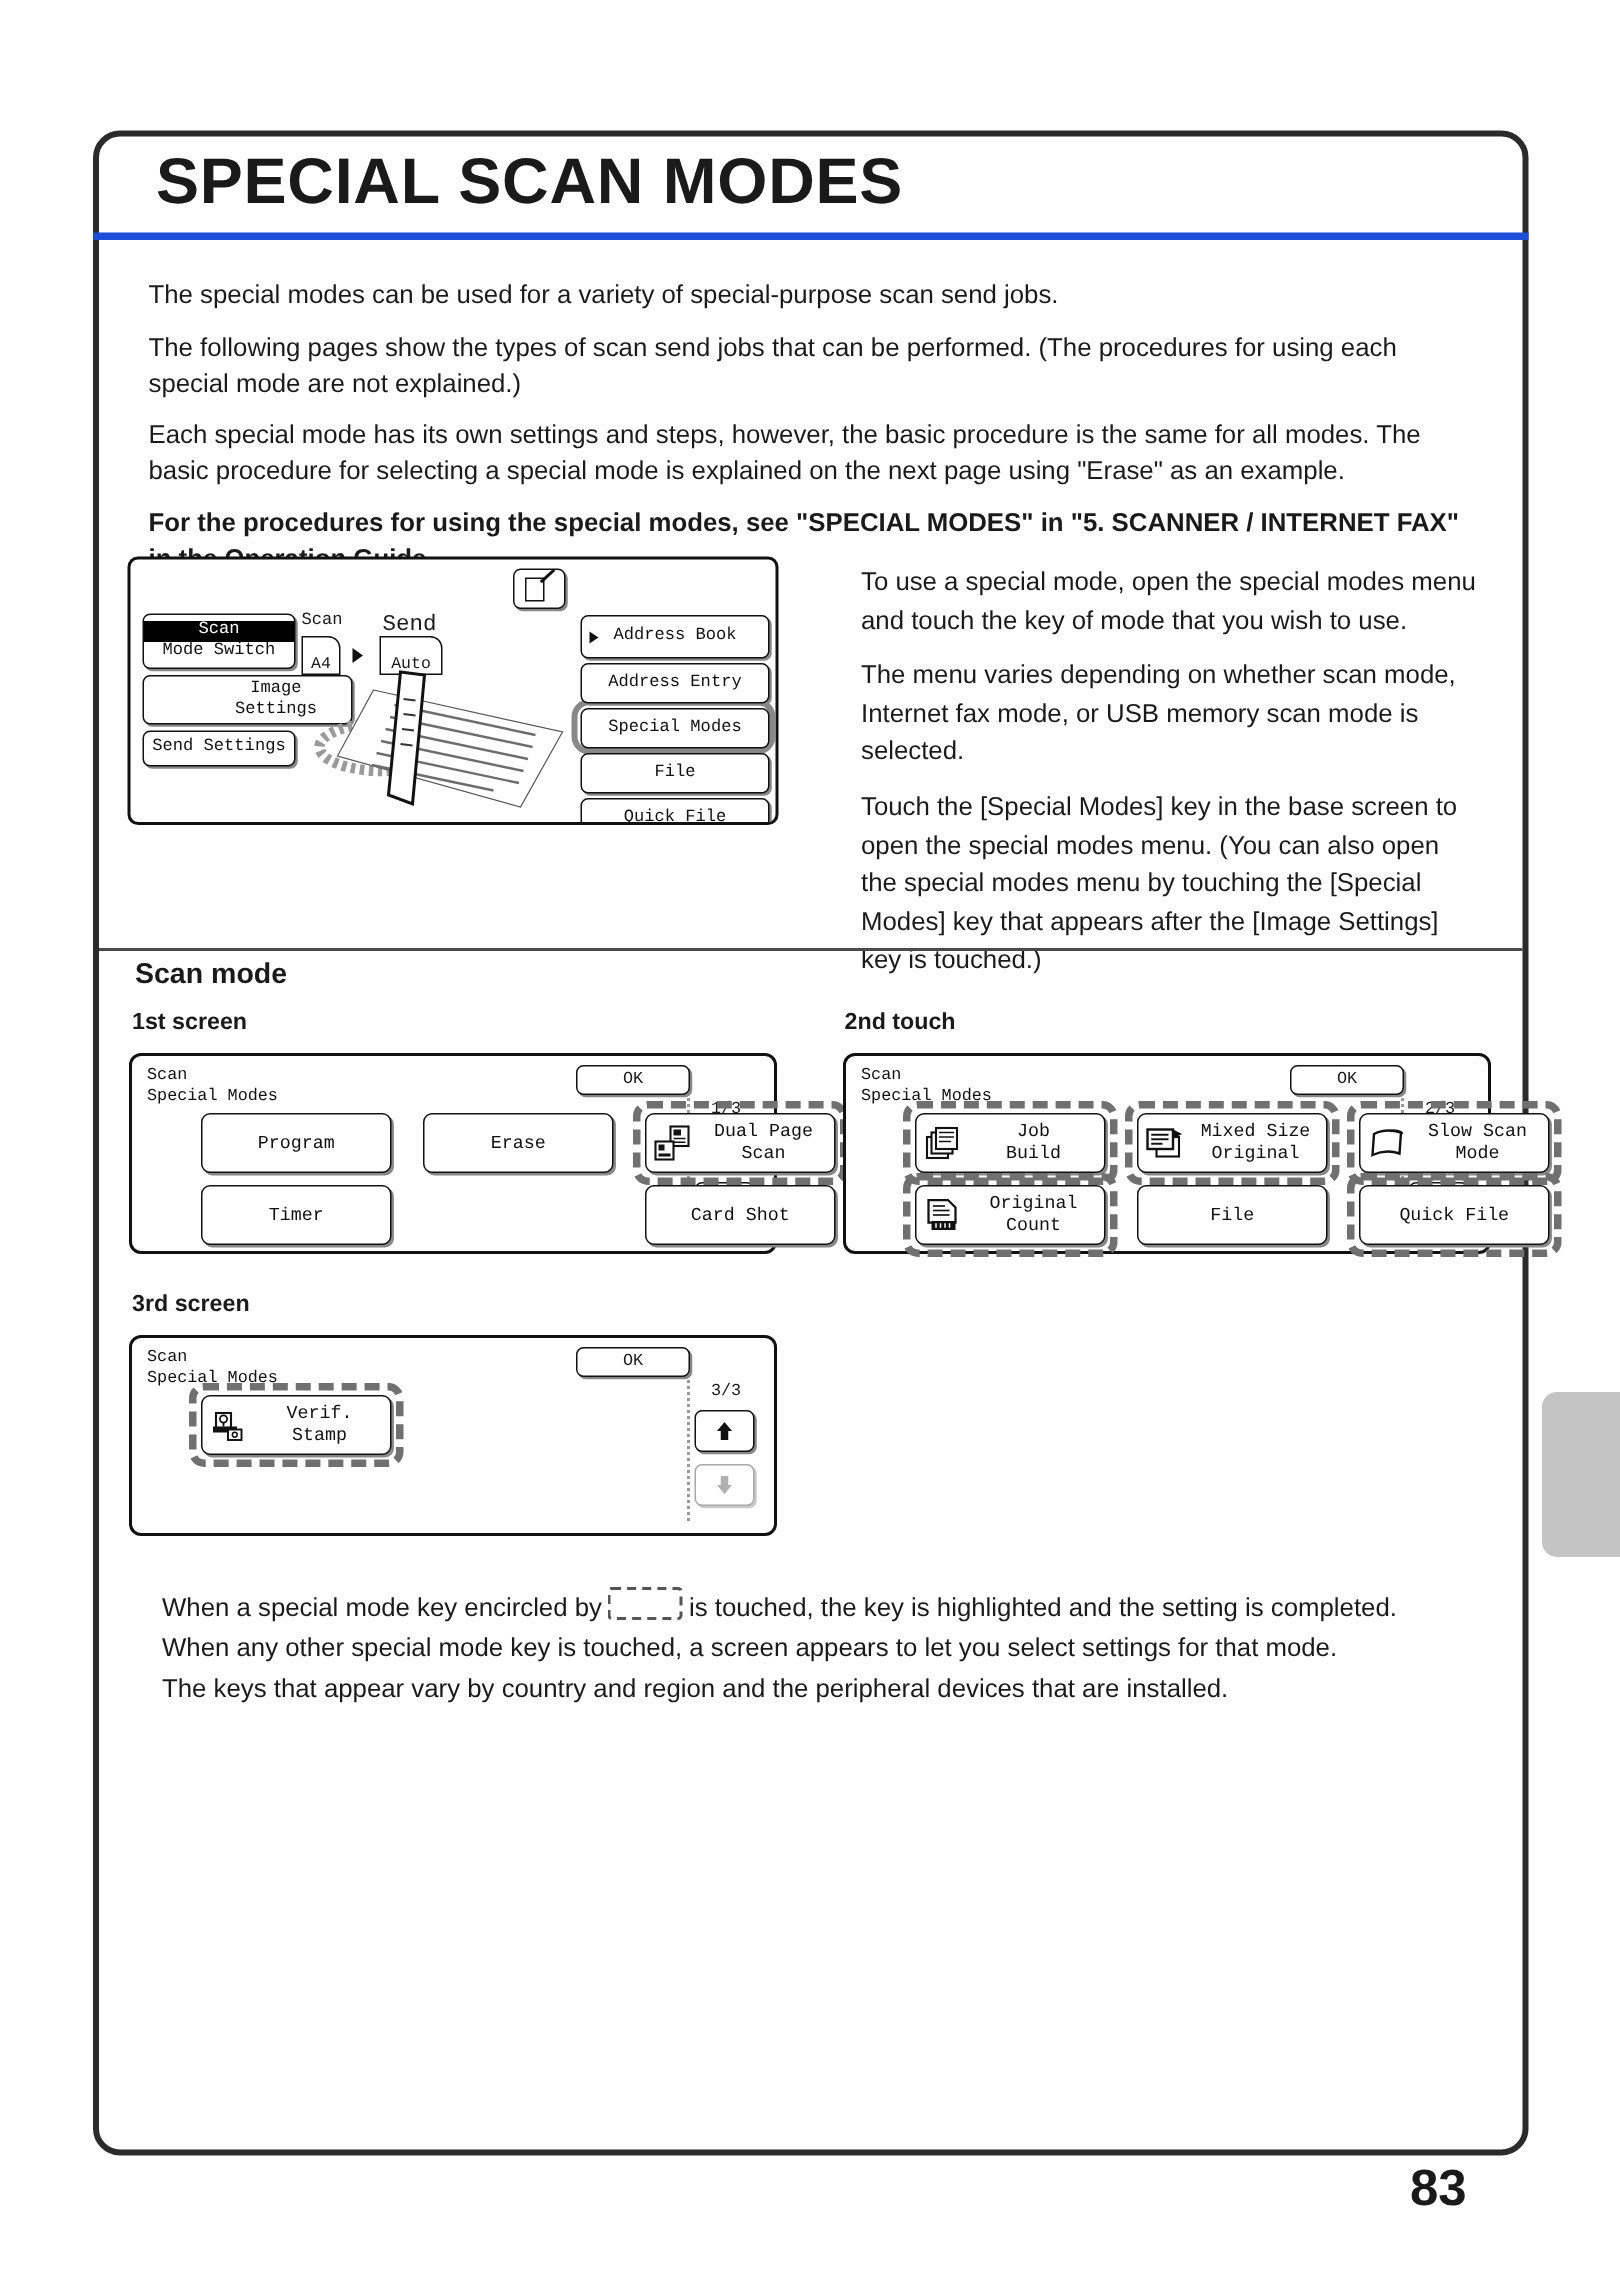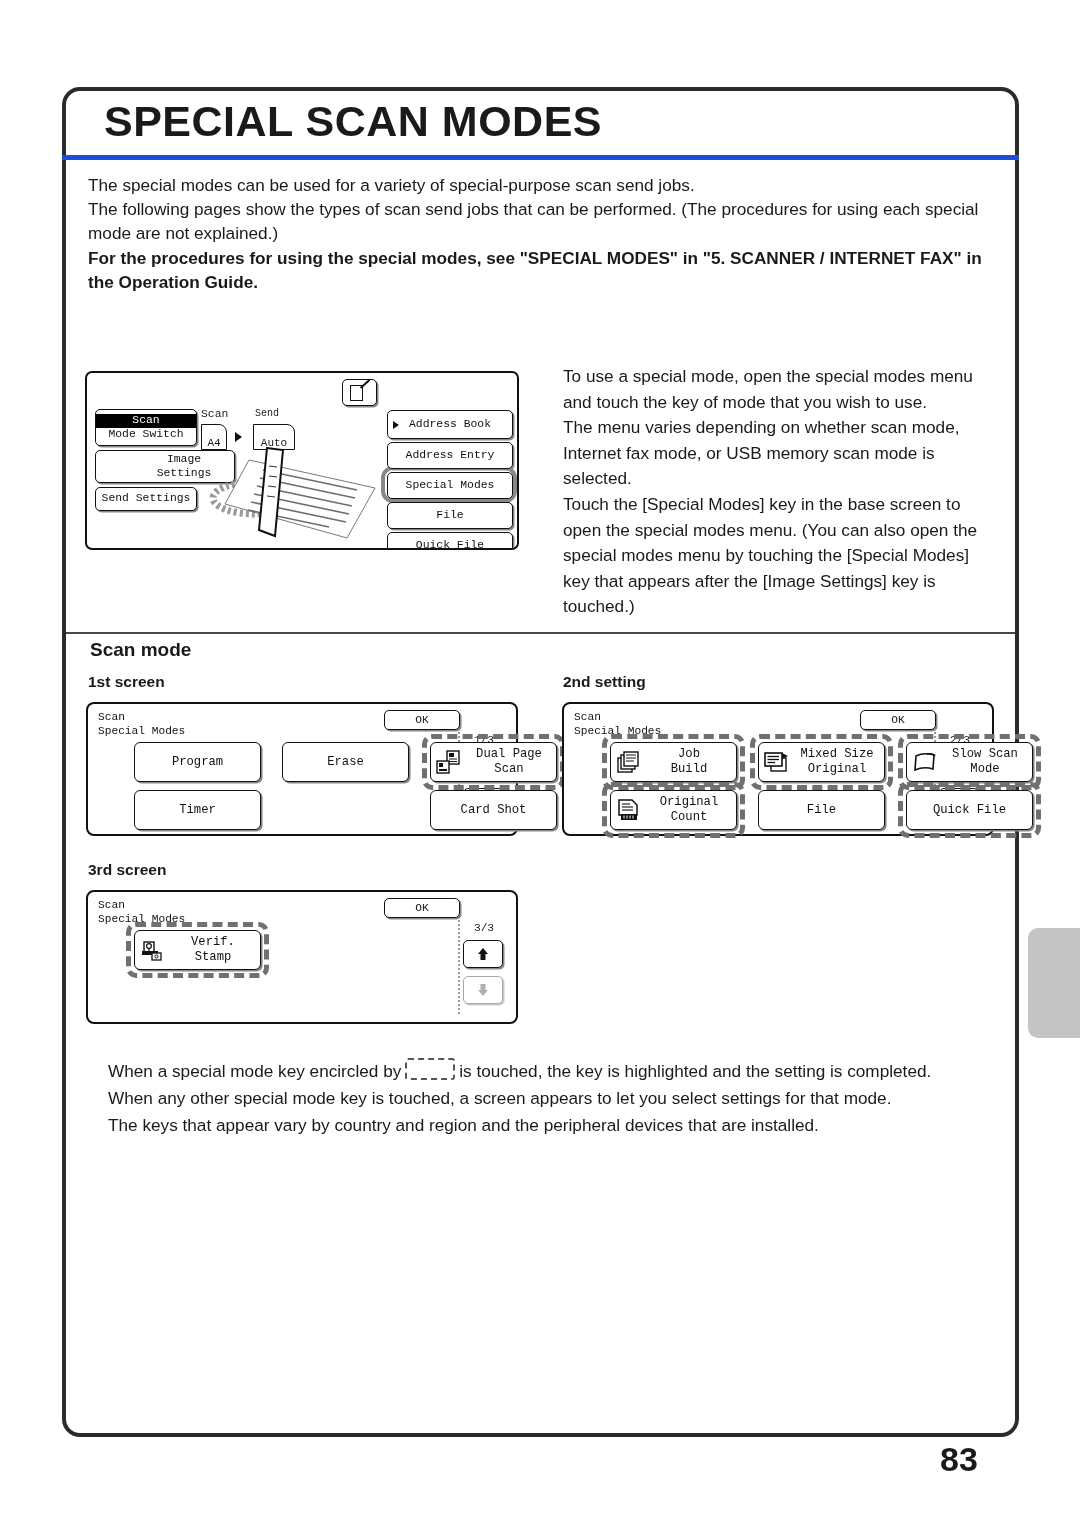--- a/index.html
+++ b/index.html
@@ -61,21 +61,21 @@
   
   .intro {
     position: absolute;
     left: 88px;
     top: 174px;
     width: 900px;
     font-size: 17.2px;
     line-height: 23.8px;
     color: #1a1a1a;
   }
-  .intro p { margin: 0; }
+  .intro p { margin: 11px; }
   .intro p.bold { font-weight: bold; margin-top: 2px; }
 
   
   .divider {
     position: absolute;
     left: 66px;
     top: 632px;
     width: 949px;
     height: 2px;
     background: #4a4a4a;
@@ -178,21 +178,21 @@
   .addr-arrow {
     position: absolute;
     left: 5px; top: 50%;
     transform: translateY(-50%);
     width: 0; height: 0;
     border-left: 6px solid #111;
     border-top: 4.5px solid transparent;
     border-bottom: 4.5px solid transparent;
   }
   .lbl-scan  { position:absolute; left:114px; top:4px;  font-size:11.4px; }
-  .lbl-send  { position:absolute; left:168px; top:4px;  font-size:10px; }
+  .lbl-send  { position:absolute; left:168px; top:4px;  font-size:15px; }
   .size-box {
     position: absolute;
     width: 24px; height: 24px;
     border: 1.6px solid #111;
     border-top-right-radius: 8px;
     font-size: 11px;
     display:flex; align-items:flex-end; justify-content:center;
     background:#fff;
   }
   .size-a4   { left: 114px; top: 20px; }
@@ -359,20 +359,21 @@
 <div class="page-frame"></div>
 <div class="edge-tab"></div>
 
 <div class="title-band">
   <div class="page-title">SPECIAL SCAN MODES</div>
 </div>
 
 <div class="intro">
   <p>The special modes can be used for a variety of special-purpose scan send jobs.</p>
   <p>The following pages show the types of scan send jobs that can be performed. (The procedures for using each special mode are not explained.)</p>
+  <p>Each special mode has its own settings and steps, however, the basic procedure is the same for all modes. The basic procedure for selecting a special mode is explained on the next page using "Erase" as an example.</p>
   <p class="bold">For the procedures for using the special modes, see "SPECIAL MODES" in "5. SCANNER / INTERNET FAX" in the Operation Guide.</p>
 </div>
 
 <div class="lcd-base">
   <div class="resend-key">Resend</div>
 
   <div class="lcd-body">
     <div class="lkey k-modeswitch">
       <span class="hl">Scan</span>
       <span>Mode Switch</span>
@@ -427,21 +428,21 @@
 <div class="intro" style="left:563px; top:364px; width:432px; line-height:25.6px;">
   <p>To use a special mode, open the special modes menu and touch the key of mode that you wish to use.</p>
   <p>The menu varies depending on whether scan mode, Internet fax mode, or USB memory scan mode is selected.</p>
   <p>Touch the [Special Modes] key in the base screen to open the special modes menu. (You can also open the special modes menu by touching the [Special Modes] key that appears after the [Image Settings] key is touched.)</p>
 </div>
 
 <div class="divider"></div>
 
 <div class="h-scanmode">Scan mode</div>
 <div class="h-1st">1st screen</div>
-<div class="h-2nd">2nd setting</div>
+<div class="h-2nd">2nd touch</div>
 <div class="h-3rd">3rd screen</div>
 
 <div class="sm-panel p1" id="panel-0">
     <div class="sm-title">Scan<br>Special Modes</div>
     <div class="sm-ok">OK</div>
     <div class="sm-pageno">1/3</div>
     <div class="sm-sep"></div>
     <div class="arrow-key arrow-up dim">
       <svg class="arw" viewBox="0 0 14 14">
         <path d="M7 1 L12 7 H9.5 V13 H4.5 V7 H2 Z"></path>

